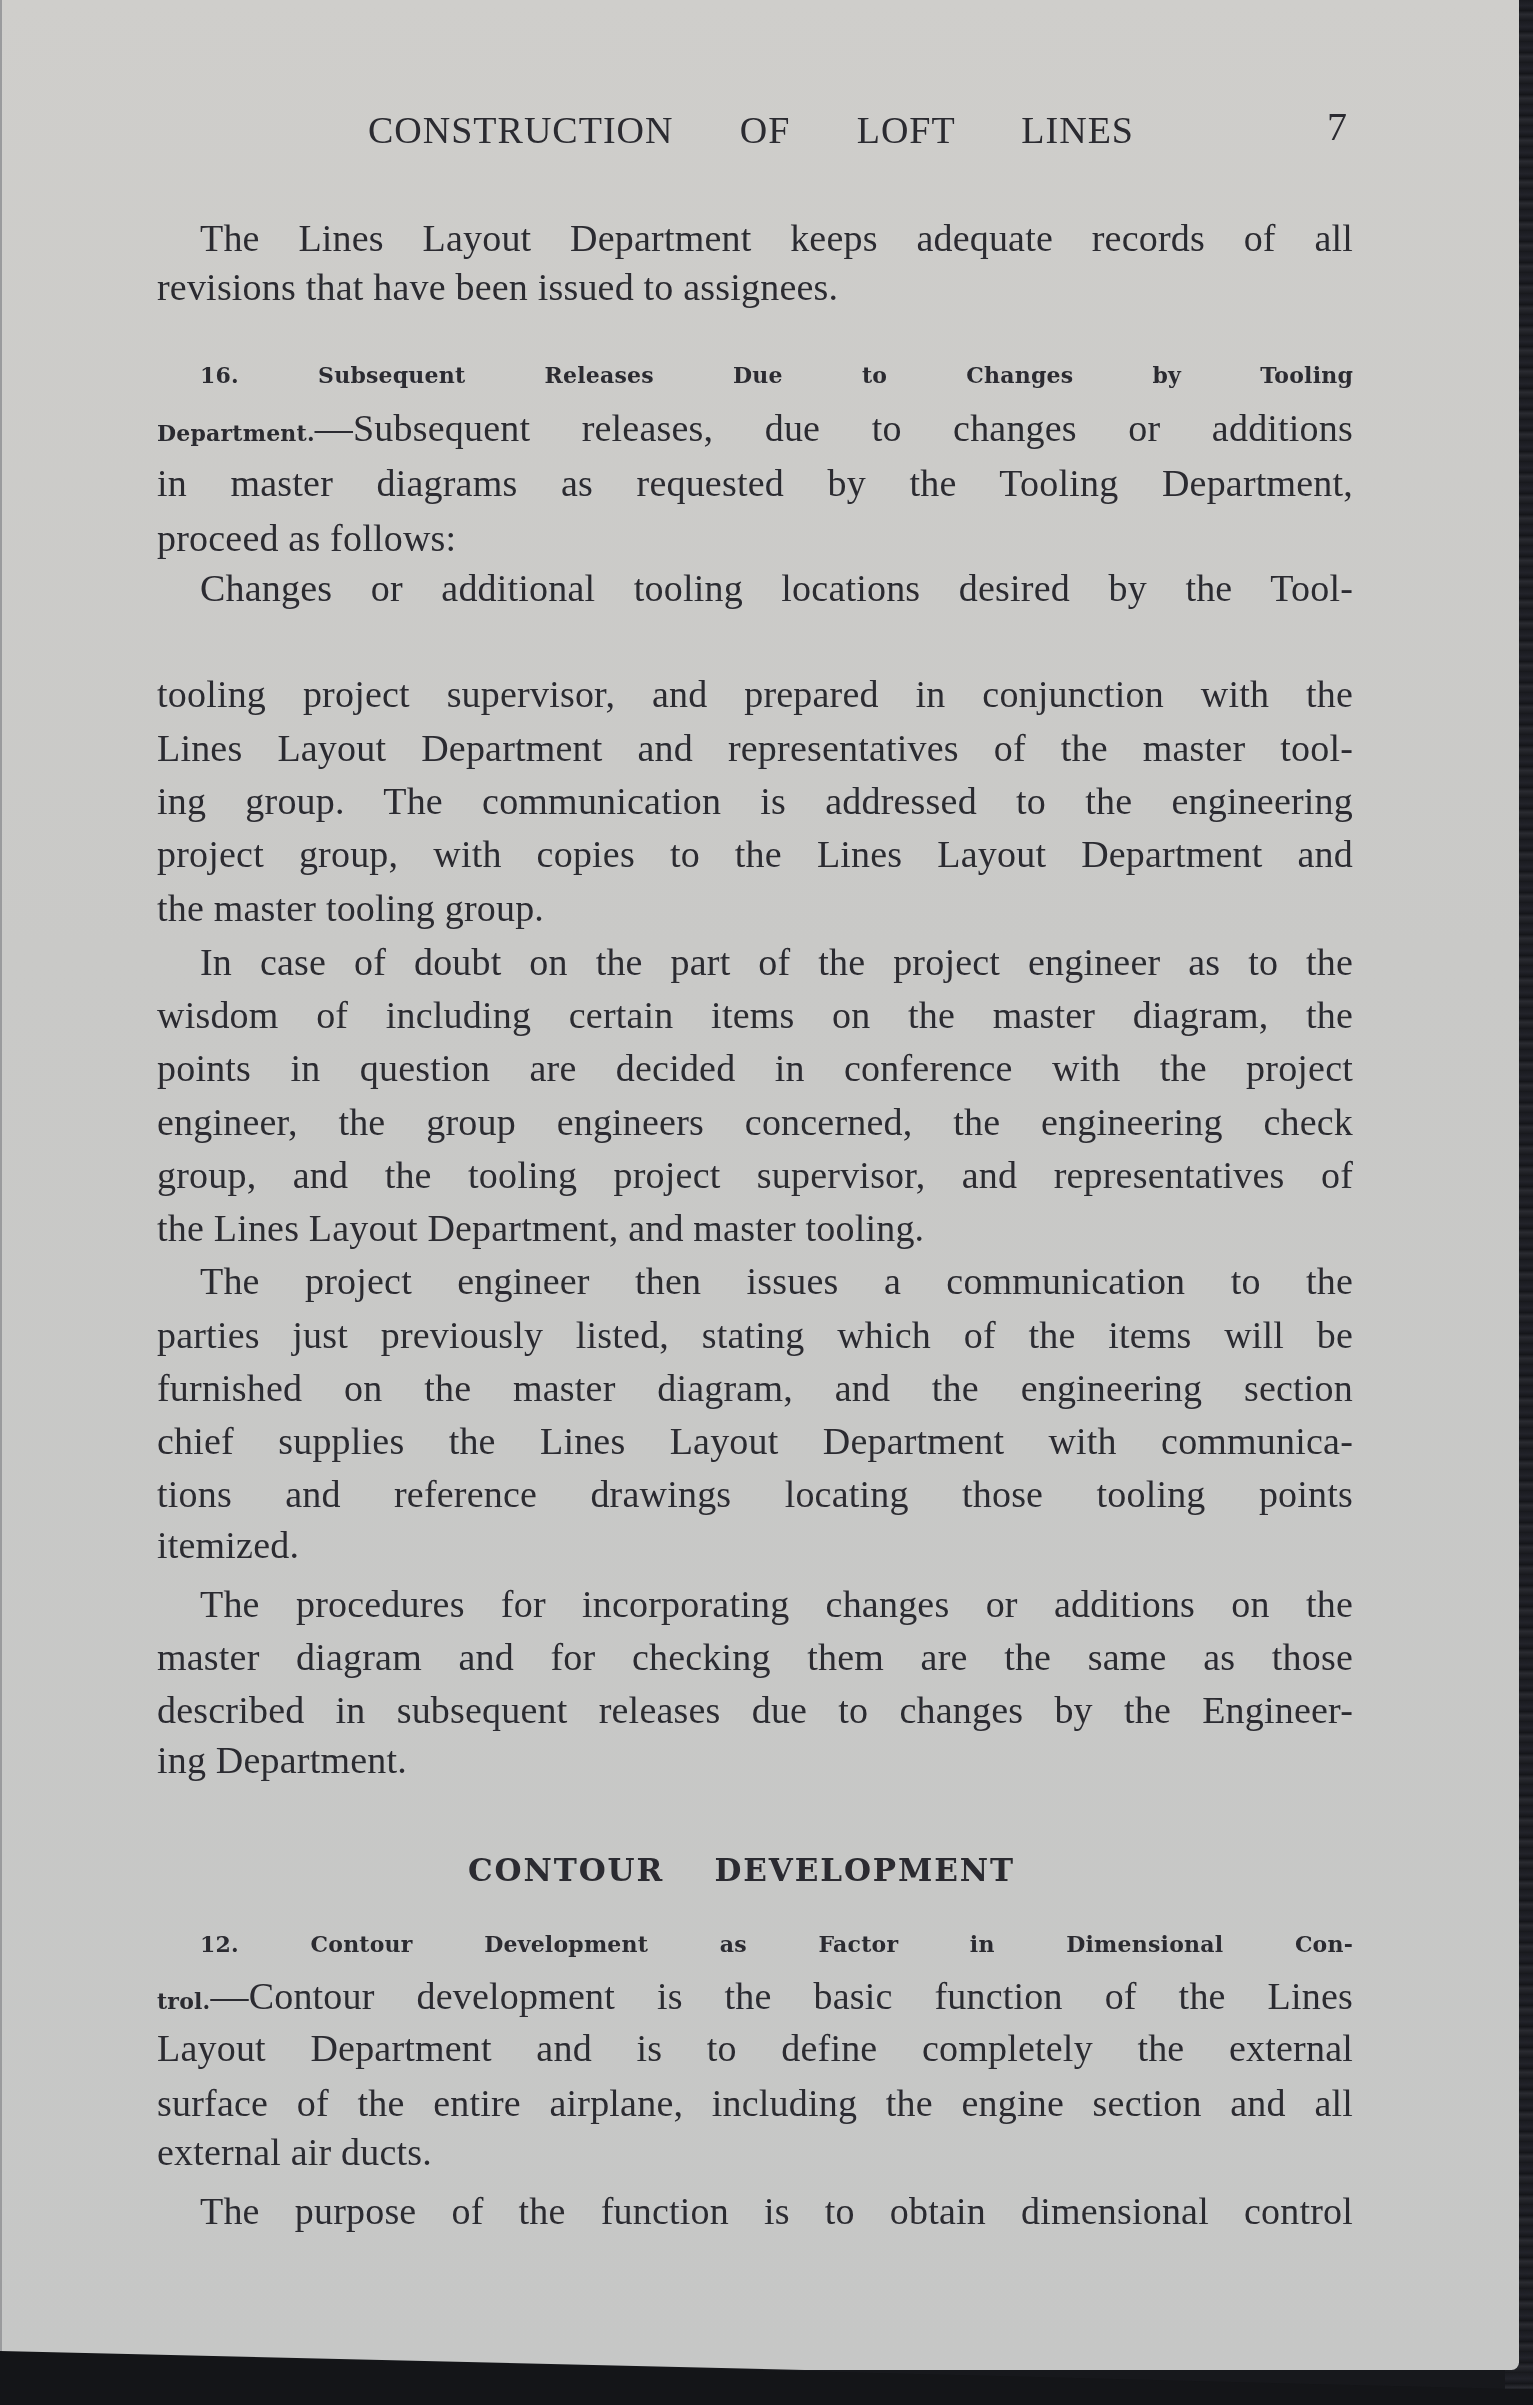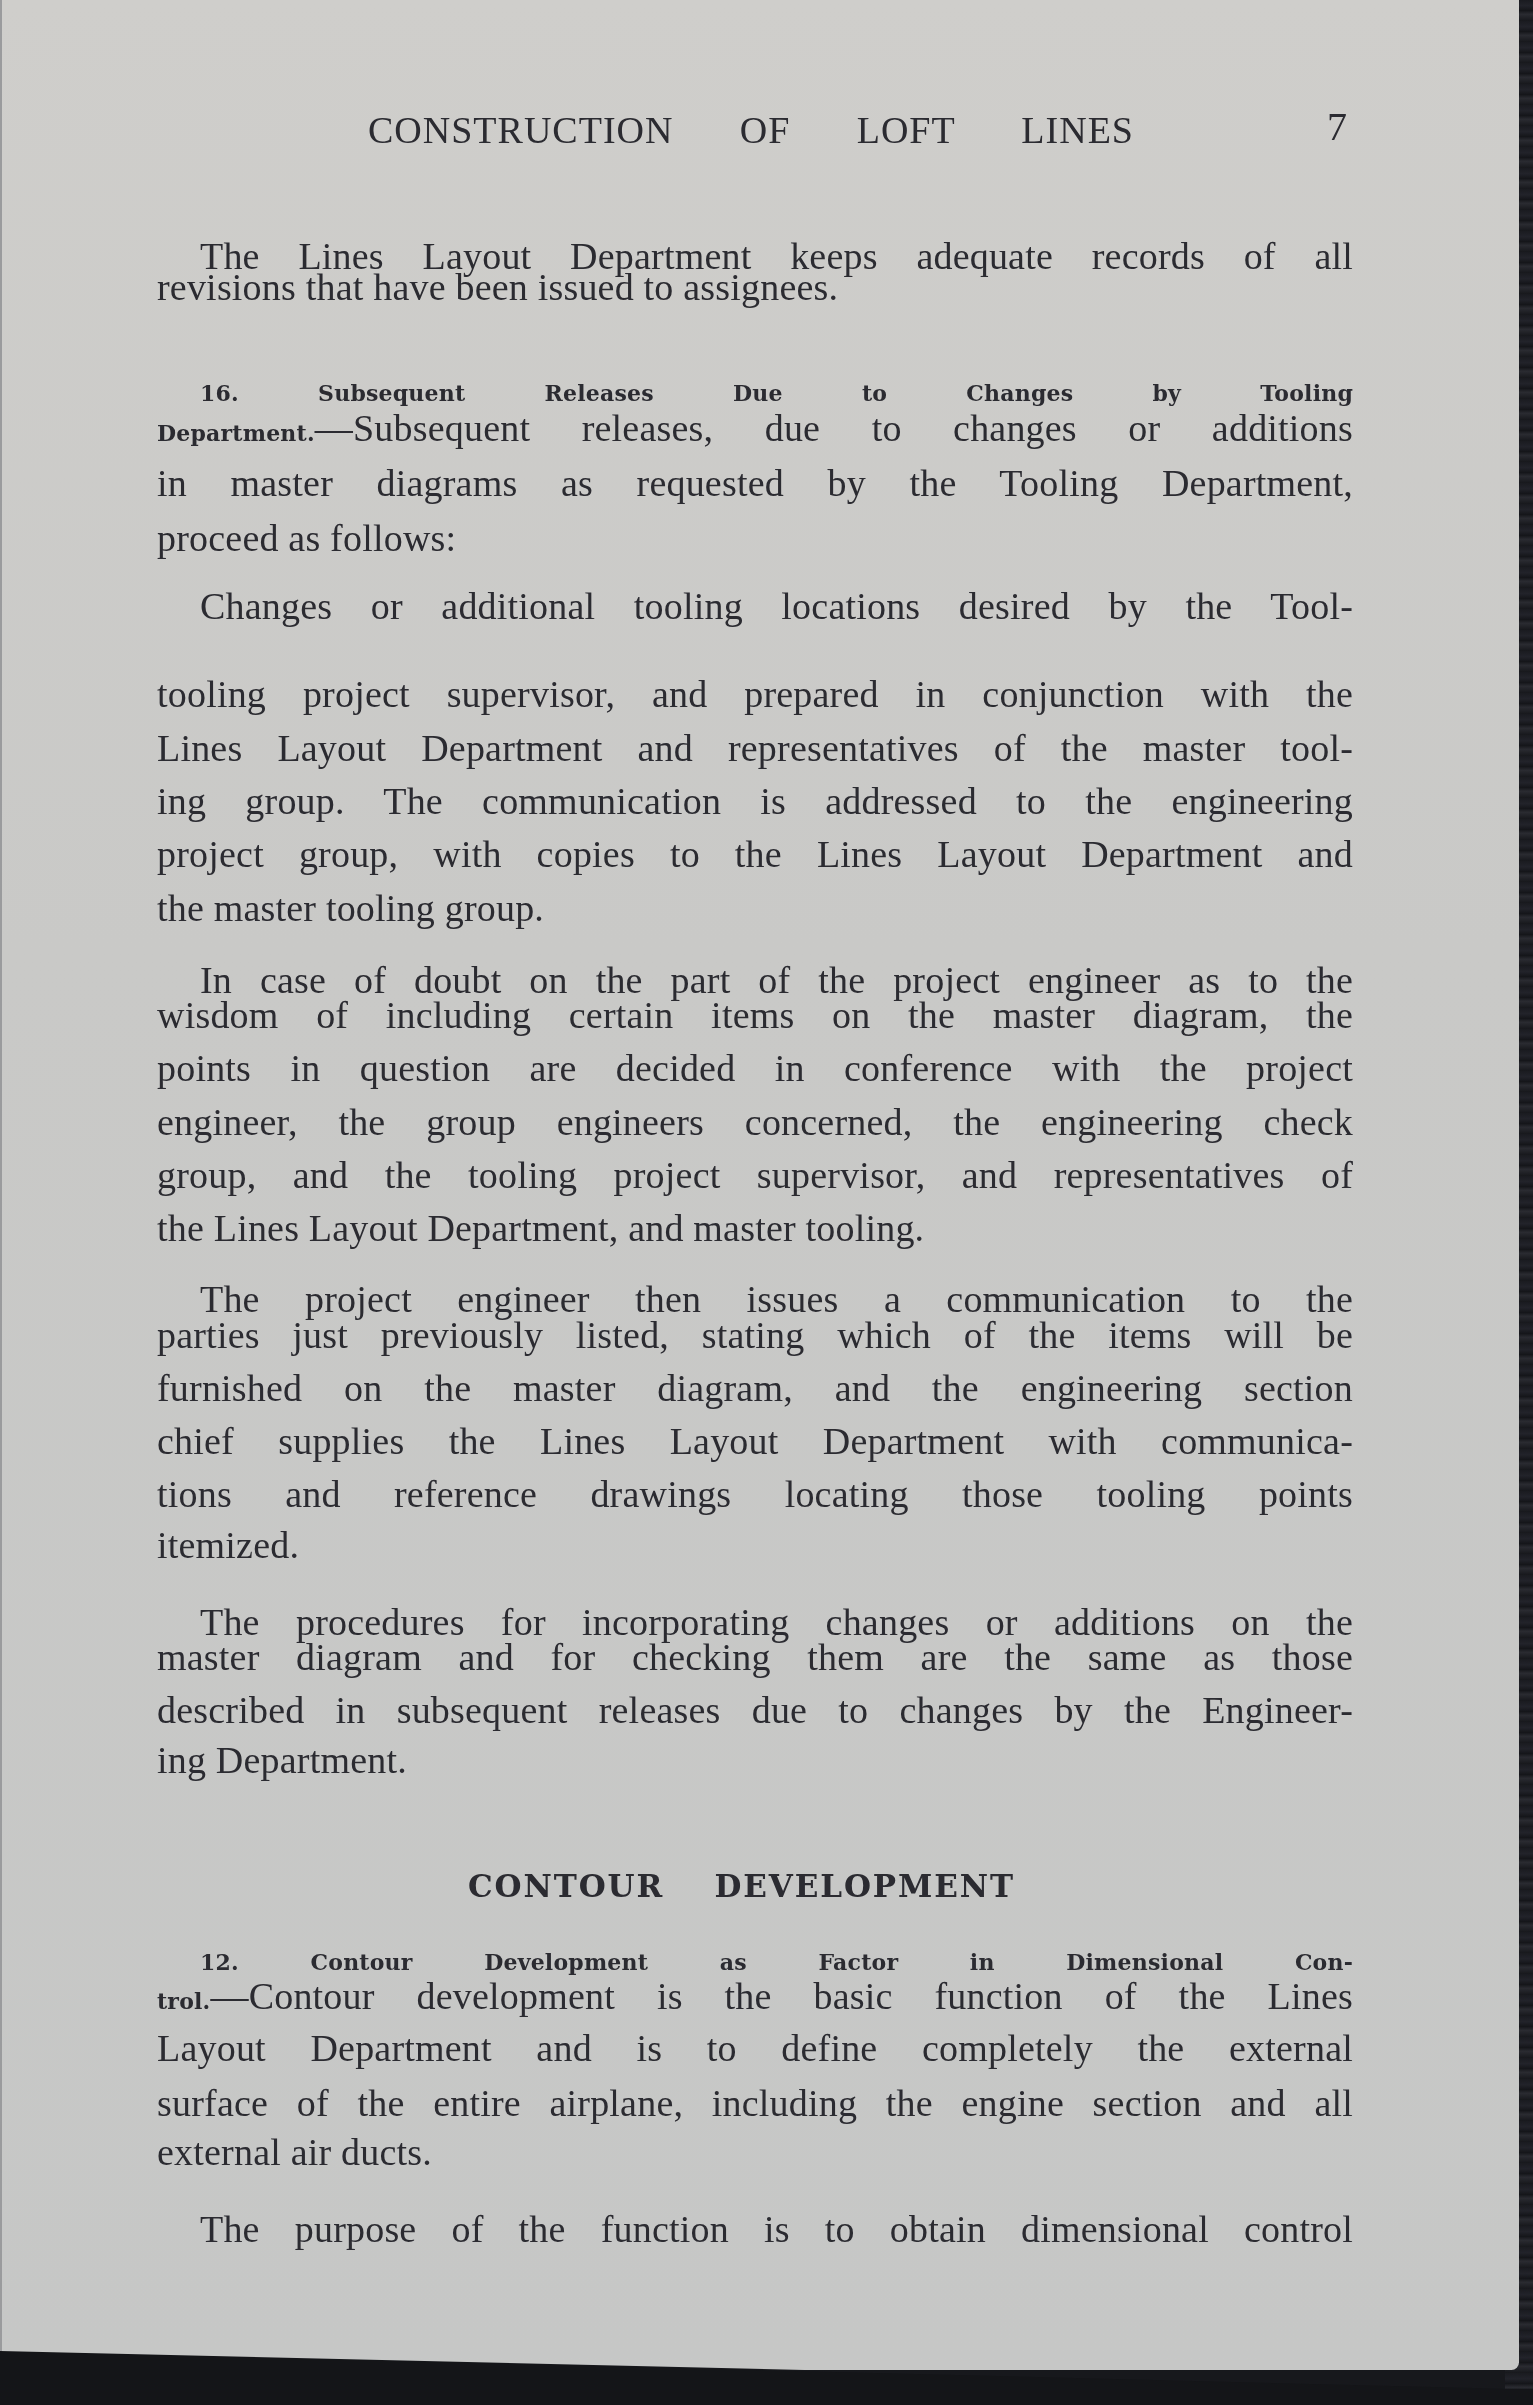--- a/index.html
+++ b/index.html
@@ -25,36 +25,36 @@
       position: absolute; left: 1505px; top: 0; width: 28.5px; height: 2405px;
       background: repeating-linear-gradient(180deg, #1a1b20 0px, #22232a 5.7px, #15161a 10.5px, #2a2b31 14.3px, #17181c 21px);
     }
     .line {
       position: absolute; left: 155px; width: 1196px;
       font-size: 38px; line-height: 46px; color: #2b2b31;
       white-space: nowrap; text-align: justify; text-align-last: justify;
       letter-spacing: 0.2px;
     }
     .line.last { text-align-last: left; }
-    .line.indent { left: 198px; width: 1153px; margin-top: 18px; }
+    .line.indent { left: 198px; width: 1153px; }
     .header {
       position: absolute; top: 107px; left: 366px; width: 766px;
       font-size: 38px; line-height: 46px; color: #2b2b31;
       text-align: justify; text-align-last: justify; letter-spacing: 1px;
       white-space: nowrap;
     }
     .page-number {
       position: absolute; top: 103px; left: 1325px; font-size: 40px; color: #2b2b31;
     }
     .bold { font-family: "DejaVu Serif", serif; font-weight: bold; font-size: 22px; }
     .section-title {
       position: absolute; top: 1847px; left: 466px; width: 547px;
       font-family: "DejaVu Serif", serif; font-weight: bold; font-size: 31px;
       letter-spacing: 1.9px; color: #2b2b31; text-align: justify; text-align-last: justify;
-      white-space: nowrap; line-height: 46px; margin-top: 16px;
+      white-space: nowrap; line-height: 46px;
     }
   </style>
 </head>
 <body>
 
 <div class="right-strip"></div>
 <div class="bottom-shadow"></div>
 
 <div class="page">
 

